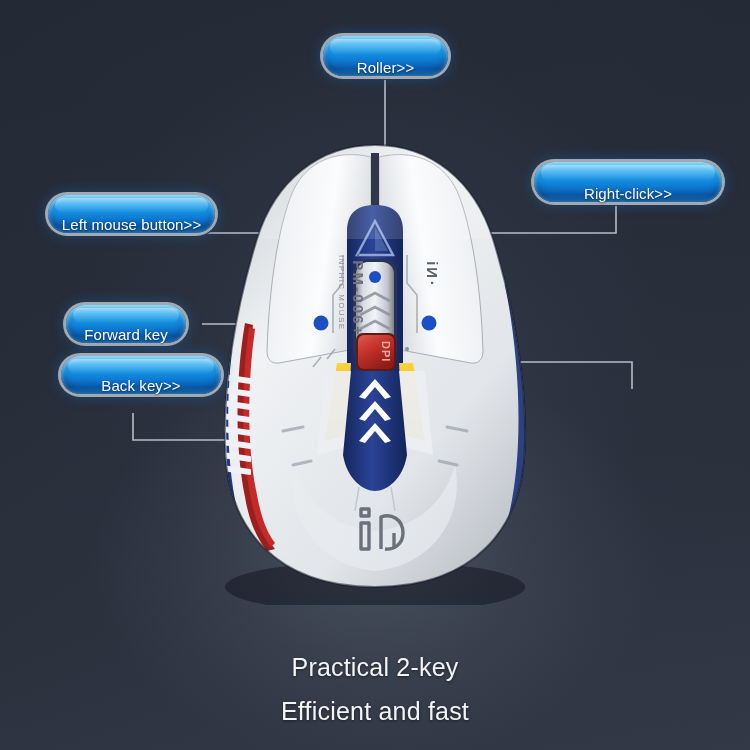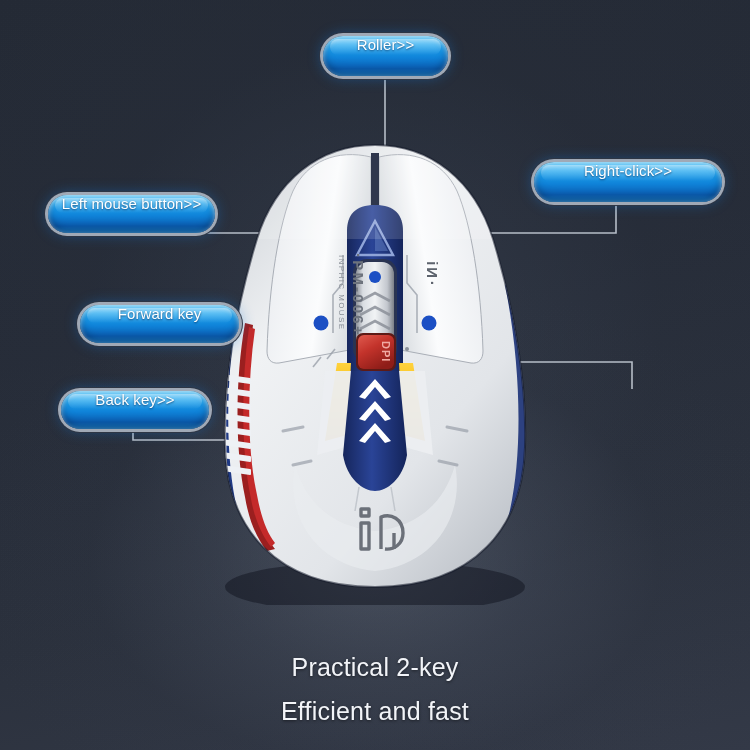--- a/index.html
+++ b/index.html
@@ -15,21 +15,21 @@
       radial-gradient(ellipse 520px 520px at 375px 330px, rgba(72,82,100,0.34) 0%, rgba(45,52,66,0.12) 55%, rgba(0,0,0,0) 100%),
       linear-gradient(168deg,#242a35 0%,#262c38 40%,#2b313d 72%,#333947 100%);
   }
   
   #wires{position:absolute;left:0;top:0;width:750px;height:750px;}
   
   #mouse{position:absolute;left:175px;top:135px;width:400px;height:470px;}
   
   .pill{
     position:absolute;
-    display:flex;align-items:flex-start;justify-content:center;
+    display:flex;align-items:flex-end;justify-content:center;
     border-radius:999px;
     background:
       linear-gradient(180deg,#57c8fb 0%,#20a6ef 22%,#0f82d8 55%,#0b5fb4 82%,#1f8bd4 100%);
     box-shadow:
       0 0 0 3px rgba(176,186,198,0.88),
       0 0 0 4px rgba(46,54,68,0.95),
       0 0 14px 2px rgba(25,120,210,0.45),
       inset 0 2px 5px rgba(255,255,255,0.55),
       inset 0 -4px 8px rgba(0,30,70,0.5);
     color:#ffffff;
@@ -44,22 +44,22 @@
     content:"";position:absolute;left:7px;right:7px;top:3px;height:40%;
     border-radius:999px;
     background:linear-gradient(180deg,rgba(255,255,255,.42),rgba(255,255,255,0));
     pointer-events:none;
   }
   .pill span{position:relative;z-index:2;}
 
   #pill-roller{left:323px;top:36px;width:125px;height:40px;}
   #pill-left  {left:48px; top:164px;width:167px;height:38px;margin-top:31px;}
   #pill-right {left:534px;top:162px;width:188px;height:40px;}
-  #pill-fwd   {left:80px; top:305px;width:159px;height:38px;}
-  #pill-back  {left:61px; top:391px;width:148px;height:38px;}
+  #pill-fwd   {left:66px; top:305px;width:120px;height:38px;}
+  #pill-back  {left:61px; top:356px;width:160px;height:38px;}
   #pill-dpi   {left:549px;top:389px;width:167px;height:38px;}
 
   
   #caption{
     position:absolute;left:0;right:0;top:645px;
     text-align:center;color:#f2f4f8;
     font-size:25px;line-height:44px;
     text-shadow:0 1px 3px rgba(0,0,0,.5);
   }
   #caption div{letter-spacing:.2px;}

